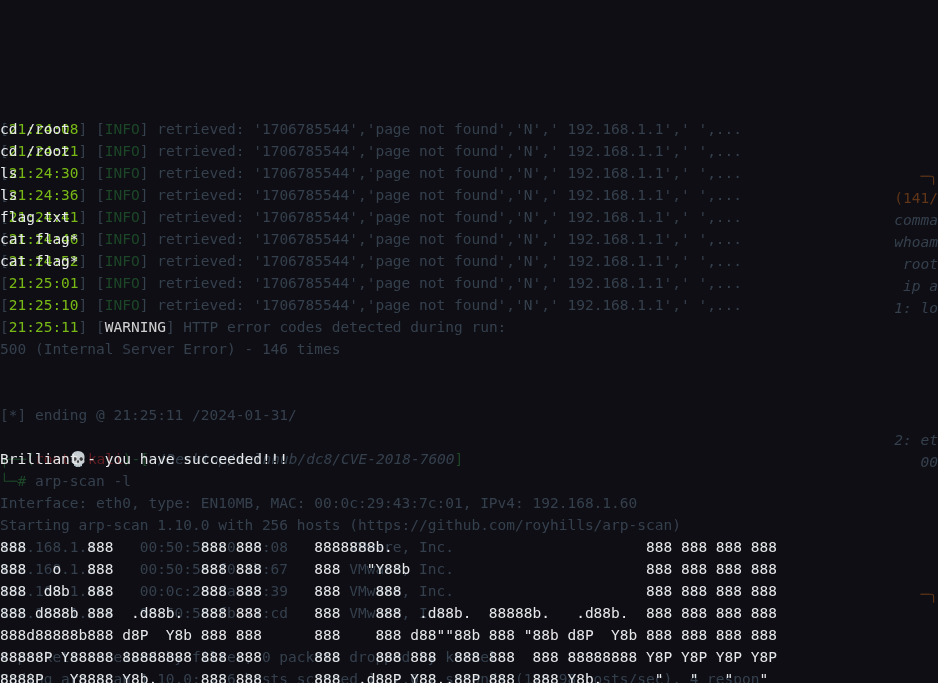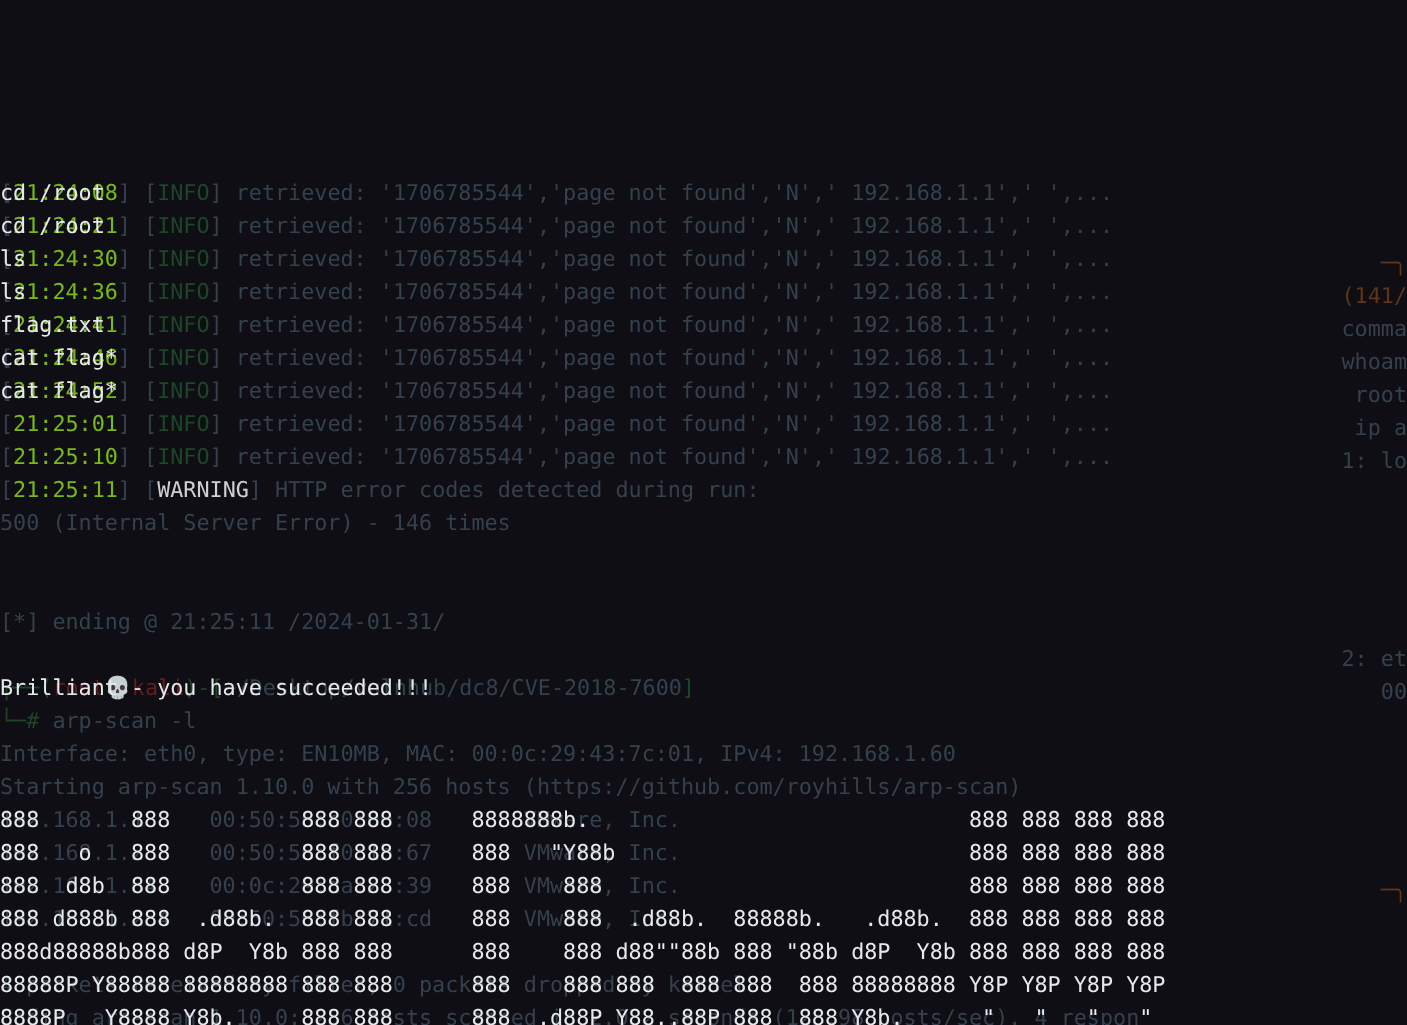--- a/index.html
+++ b/index.html
@@ -28,21 +28,21 @@
     opacity: 0.9;
     padding-left: 0px;
   }
   .bg .info   { color: #1e4d2a; text-align: right; }
   .bg .time   { color: #84cc16; }
   .bg .warn   { color: #e5e5e5; }
   .bg .plain  { color: #3a4654; }
   .bg .orange { color: #6a3a18; }
   .bg .red    { color: #6a2024; }
   .bg .green  { color: #1e4d2a; }
-  .bg .grey   { color: #3a4654; }
+  .bg .grey   { color: #3a4654; font-style: italic; }
 
   
   .fg {
     position: absolute;
     inset: 0;
     color: #e6e8ea;
   }
 </style>
 </head>
 <body>

